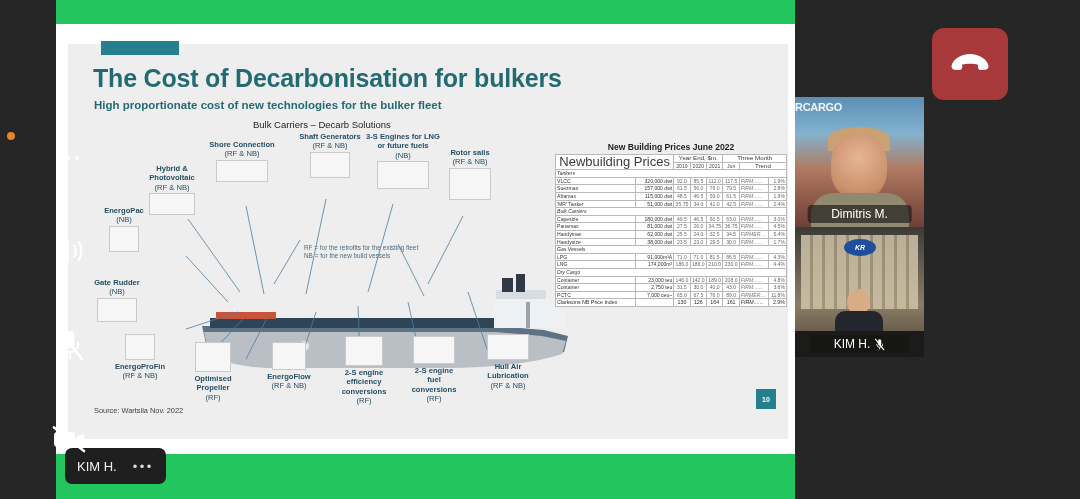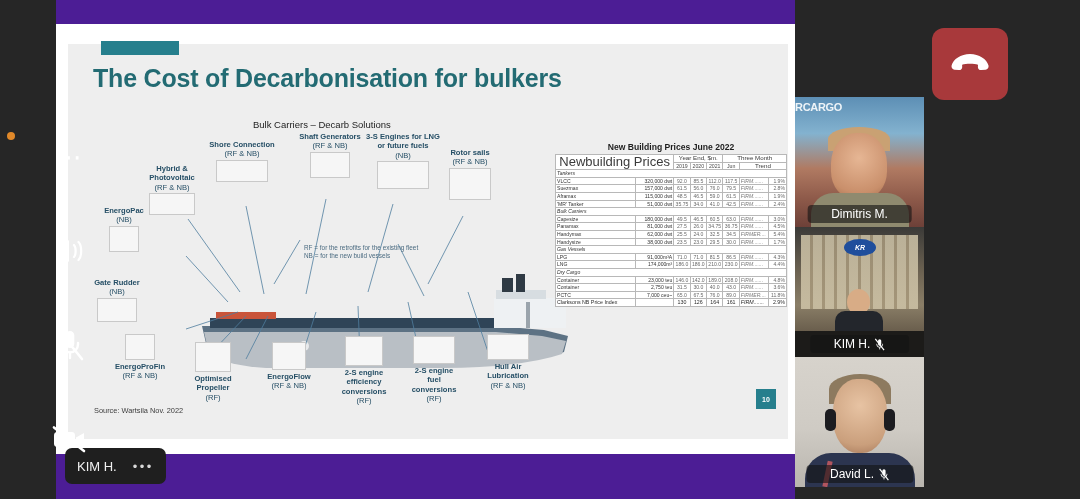--- a/index.html
+++ b/index.html
@@ -6,21 +6,21 @@
   body {
     width:1080px; height:499px; overflow:hidden;
     background:#262626;
     font-family:"Liberation Sans", sans-serif;
     position:relative;
   }
 
   
   #stage {
     position:absolute; left:0; top:0; width:800px; height:499px;
-    background:#4c1d95;
+    background:#22c55e;
     overflow:hidden;
   }
   #left-rail { position:absolute; left:0; top:0; width:56px; height:499px; background:#262626; }
   #rail-dot { position:absolute; left:7px; top:132px; width:8px; height:8px; border-radius:50%; background:#e08829; }
 
   #slide {
     position:absolute; left:56px; top:24px; width:744px; height:430px;
     background:#ffffff;
     overflow:hidden;
   }
@@ -261,20 +261,21 @@
   <div id="left-rail">
     <div id="rail-dot"></div>
   </div>
 
   <div id="slide">
     <div id="slide-inner">
 
       <div id="teal-bar"></div>
 
       <div class="slide-title">The Cost of Decarbonisation for bulkers</div>
+      <div class="slide-sub">High proportionate cost of new technologies for the bulker fleet</div>
       <div class="diag-heading">Bulk Carriers – Decarb Solutions</div>
 
       <svg id="ship" viewBox="0 0 385 98">
         <path d="M6 54 L300 54 L348 58 L372 64 L368 80 Q330 94 250 95 L70 95 Q28 92 12 80 Z" fill="#5d7284"></path>
         <path d="M8 60 L300 60 L346 64 L370 69 L366 82 Q328 95 248 96 L70 96 Q28 93 13 82 Z" fill="#b9bfc5"></path>
         <rect x="14" y="46" width="286" height="10" fill="#2f4457"></rect>
         <rect x="20" y="40" width="60" height="7" fill="#c9543a"></rect>
         <rect x="298" y="26" width="72" height="30" fill="#eef1f3"></rect>
         <rect x="300" y="18" width="50" height="9" fill="#d7dde1"></rect>
         <rect x="306" y="6" width="11" height="14" fill="#2f3a44"></rect>
@@ -606,39 +607,20 @@
       <span>KIM H.</span>
       <svg width="11" height="13" viewBox="0 0 11 13">
         <path d="M5.5 1.2a1.6 1.6 0 0 1 1.6 1.6v3.3a1.6 1.6 0 0 1-3.2 0V2.8A1.6 1.6 0 0 1 5.5 1.2z" fill="#fff"></path>
         <path d="M2.6 5.8v0.6a2.9 2.9 0 0 0 5.8 0V5.8" stroke="#fff" stroke-width="0.9" fill="none"></path>
         <line x1="5.5" y1="9.3" x2="5.5" y2="11.4" stroke="#fff" stroke-width="0.9"></line>
         <line x1="1.1" y1="0.8" x2="9.9" y2="12.2" stroke="#fff" stroke-width="1.2"></line>
       </svg>
     </div>
   </div>
 
-  <div class="tile" id="tile-3">
-    <div class="bg" id="bg-3">
-      <div class="hair3"></div>
-      <div class="head3"></div>
-      <div class="hs-l"></div>
-      <div class="hs-r"></div>
-      <div class="torso3"></div>
-      <div class="lanyard"></div>
-    </div>
-    <div class="namechip">
-      <span>David L.</span>
-      <svg width="11" height="13" viewBox="0 0 11 13">
-        <path d="M5.5 1.2a1.6 1.6 0 0 1 1.6 1.6v3.3a1.6 1.6 0 0 1-3.2 0V2.8A1.6 1.6 0 0 1 5.5 1.2z" fill="#fff"></path>
-        <path d="M2.6 5.8v0.6a2.9 2.9 0 0 0 5.8 0V5.8" stroke="#fff" stroke-width="0.9" fill="none"></path>
-        <line x1="5.5" y1="9.3" x2="5.5" y2="11.4" stroke="#fff" stroke-width="0.9"></line>
-        <line x1="1.1" y1="0.8" x2="9.9" y2="12.2" stroke="#fff" stroke-width="1.2"></line>
-      </svg>
-    </div>
-  </div>
 </div>
 
 <div id="controls"></div>
 
 <div id="btn-end" title="End call">
   <svg width="42" height="26" viewBox="0 0 42 26">
     <path d="M21 3C11.8 3 4.2 8.2 2.6 14.6c-0.5 2 0.9 3.9 2.9 4.1l4.3 0.4c1.9 0.2 3.5-1.3 3.4-3.2l-0.1-2.1c3.9-1.4 12-1.4 15.9 0l-0.1 2.1c-0.1 1.9 1.5 3.4 3.4 3.2l4.3-0.4c2-0.2 3.4-2.1 2.9-4.1C37.8 8.2 30.2 3 21 3z" fill="#ffffff"></path>
   </svg>
 </div>
 

